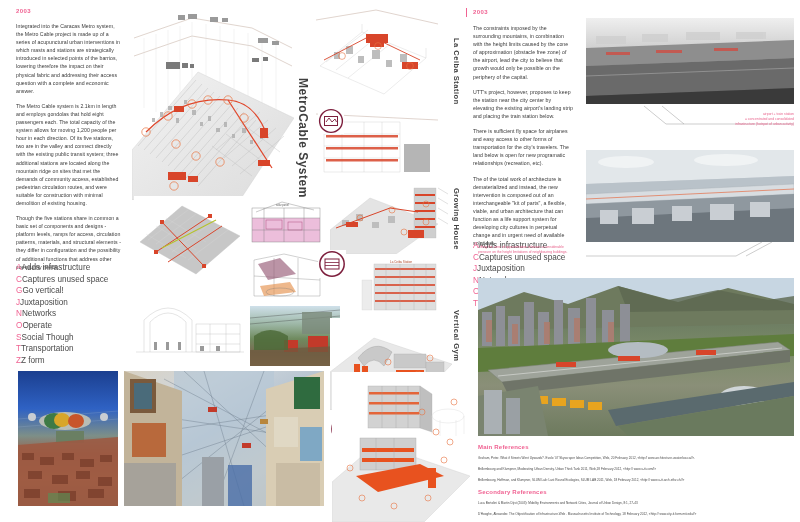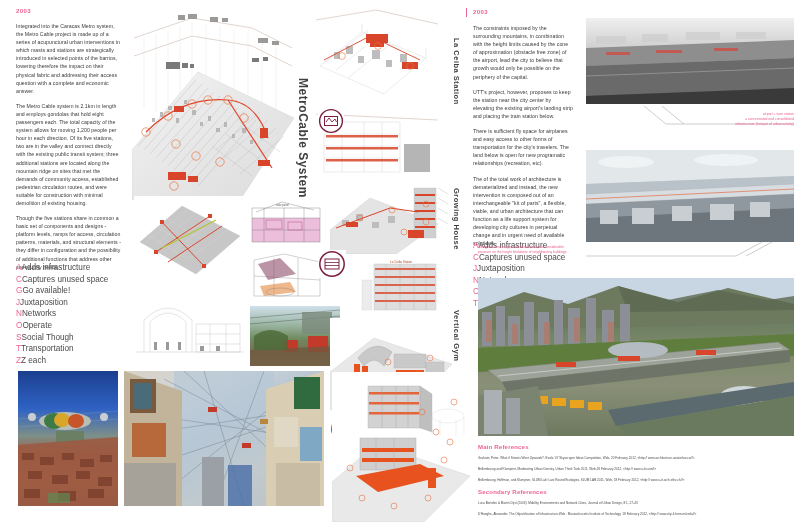--- a/index.html
+++ b/index.html
@@ -43,27 +43,27 @@
 
   <div class="abs body-text" style="left:16px;top:22px;width:106px;">
     <p>Integrated into the Caracas Metro system,  the Metro Cable project is made up of a series of acupunctural urban interventions in which masts and stations are strategically introduced in selected points of the barrios, lowering therefore the impact on their physical fabric  and addressing their  access question with a complete and economic  answer.</p>
     <p>The Metro Cable system is 2.1km in length and employs  gondolas  that hold eight passengers  each.  The total capacity of the system allows   for moving 1,200 people per hour in  each direction. Of its five stations, two  are in the  valley and connect directly  with the  existing  public transit system;  three additional stations  are located  along the mountain ridge on sites  that  met the demands of community access, established pedestrian circulation routes, and  were suitable for construction with minimal  demolition of existing housing.</p>
     <p>Though the five stations share in common a  basic set of components and designs - platform  levels, ramps for access, circulation patterns,  materials, and structural elements - they differ  in configuration and the possibility of additional functions that address other community needs.</p>
   </div>
 
   <div class="abs kw-list" style="left:16px;top:258px;width:120px;">
     <div class="kw"><span class="cap">A</span><span>Adds infrastructure</span></div>
     <div class="kw"><span class="cap">C</span><span>Captures unused space</span></div>
-    <div class="kw"><span class="cap">G</span><span>Go available!</span></div>
+    <div class="kw"><span class="cap">G</span><span>Go vertical!</span></div>
     <div class="kw"><span class="cap">J</span><span>Juxtaposition</span></div>
     <div class="kw"><span class="cap">N</span><span>Networks</span></div>
     <div class="kw"><span class="cap">O</span><span>Operate</span></div>
     <div class="kw"><span class="cap">S</span><span>Social Though</span></div>
     <div class="kw"><span class="cap">T</span><span>Transportation</span></div>
-    <div class="kw"><span class="cap">Z</span><span>Z each</span></div>
+    <div class="kw"><span class="cap">Z</span><span>Z form</span></div>
   </div>
 
   <div class="ph" style="left:132px;top:0px;width:162px;height:200px;">
     <svg viewBox="0 0 162 200" preserveAspectRatio="none">
       <defs>
         <linearGradient id="gcity" x1="0" y1="0" x2="1" y2="1">
           <stop offset="0" stop-color="#f2f2f2"></stop>
             <stop offset="1" stop-color="#dcdcdc"></stop>
         </linearGradient>
       </defs>

